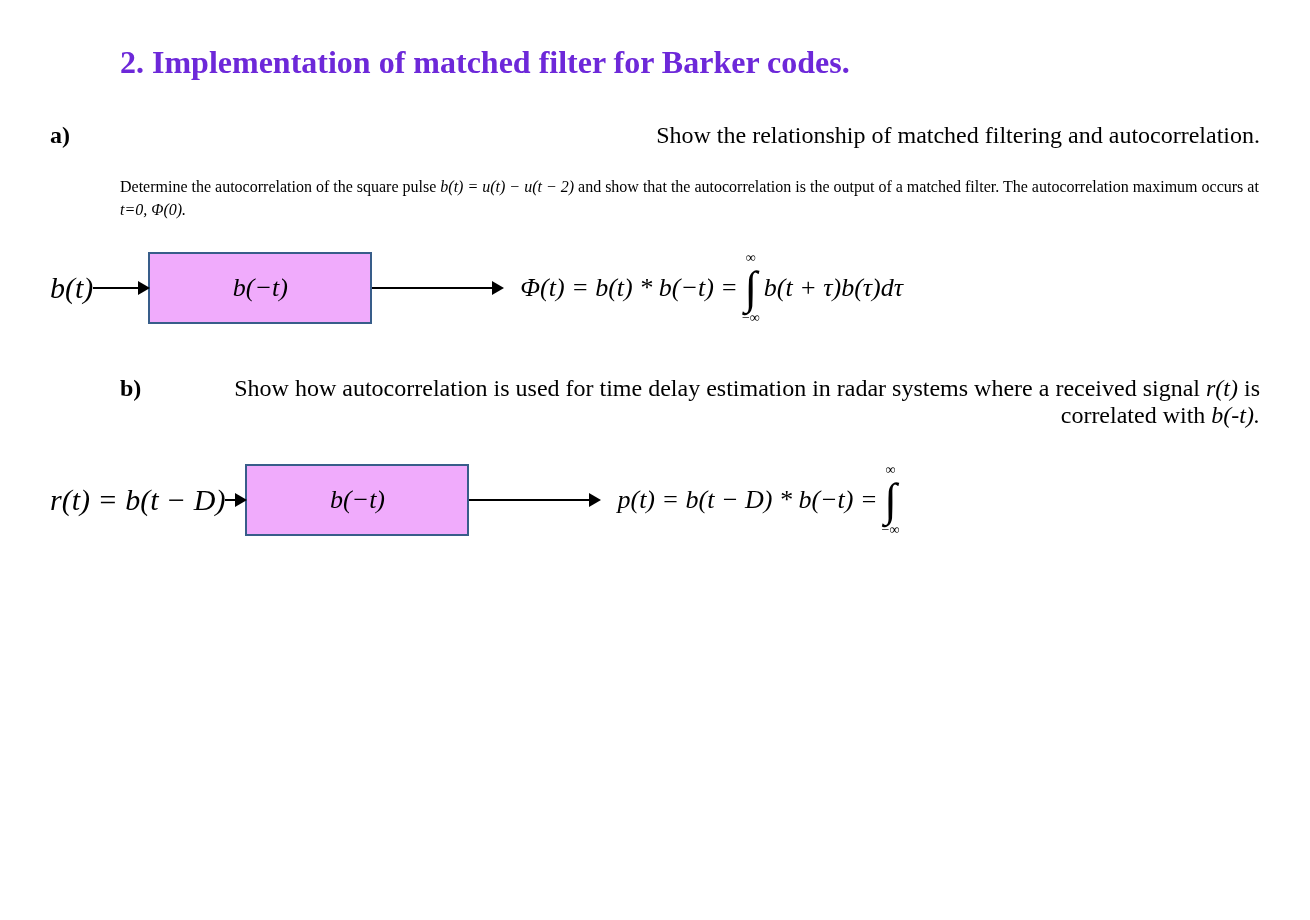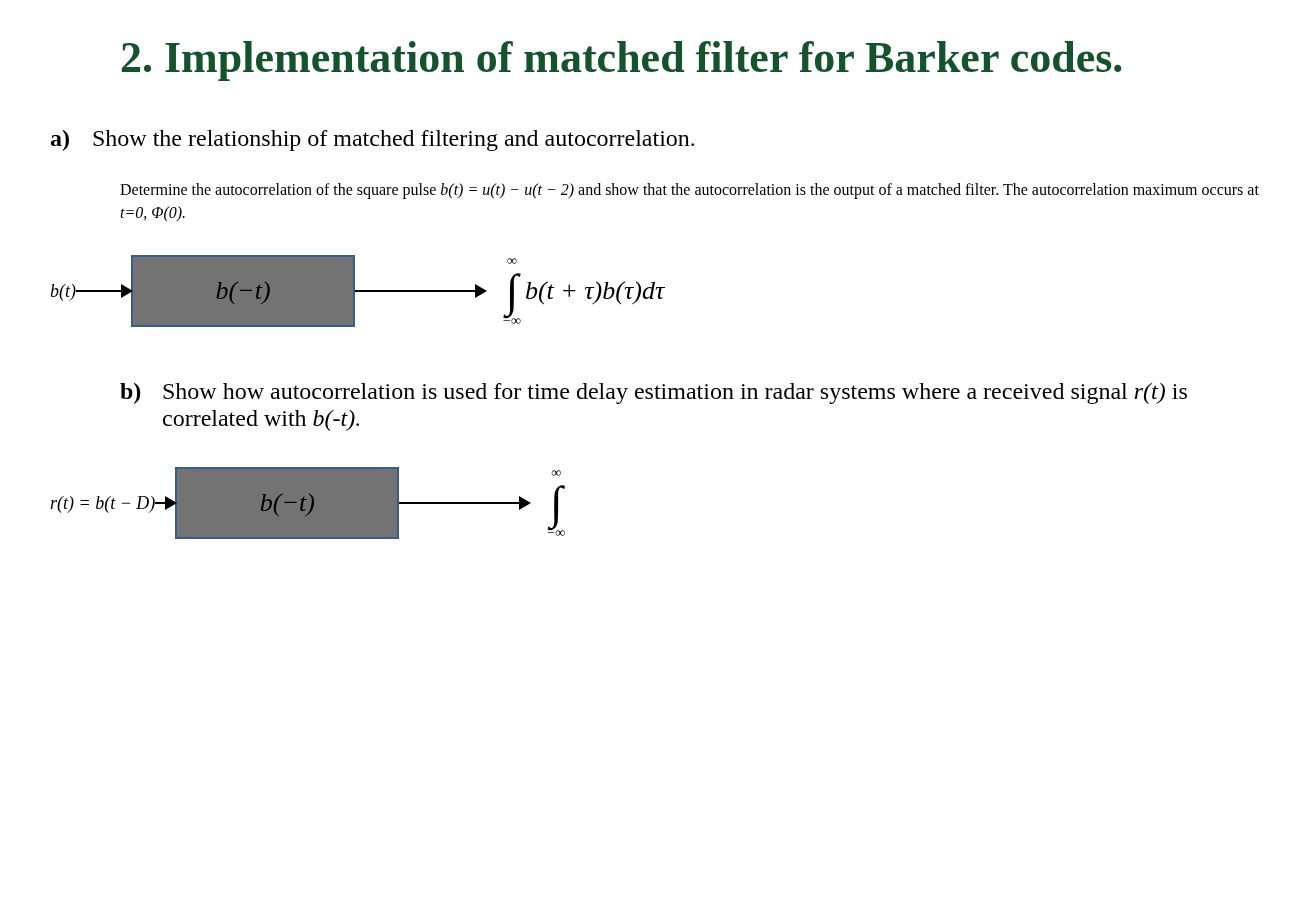--- a/index.html
+++ b/index.html
@@ -10,54 +10,55 @@
     height: 920px;
     font-family: "Times New Roman", Times, serif;
     color: #000000;
   }
   .page {
     box-sizing: border-box;
     width: 1310px;
     padding: 30px 50px 40px 50px;
   }
   .title {
-    color: #14532d;
+    color: #6d28d9;
     font-weight: bold;
-    font-size: 44px;
+    font-size: 32px;
     line-height: 1.25;
-    margin: 0 0 40px 70px;
+    margin: 12px 0 40px 70px;
   }
   .item-row {
     display: flex;
     align-items: flex-start;
     gap: 14px;
     font-size: 24px;
     margin-bottom: 26px;
   }
   .item-marker {
     font-weight: bold;
     min-width: 28px;
   }
   .item-body {
     flex: 1;
+    text-align: right;
   }
   .para {
     font-size: 16px;
     line-height: 1.45;
     margin: 0 0 20px 70px;
   }
   .ital { font-style: italic; }
   .diagram {
     display: flex;
     align-items: center;
     gap: 0;
     margin: 30px 0 50px 0;
   }
   .sig-label {
-    font-size: 18px;
+    font-size: 30px;
     font-style: italic;
     white-space: nowrap;
   }
   .arrow {
     display: inline-block;
     position: relative;
     height: 2px;
     background: #000;
   }
   .arrow::after {
@@ -65,21 +66,21 @@
     position: absolute;
     right: -2px;
     top: -6px;
     border-left: 12px solid #000;
     border-top: 7px solid transparent;
     border-bottom: 7px solid transparent;
   }
   .arrow.short { width: 55px; }
   .arrow.long  { width: 130px; }
   .block {
-    background: #737373;
+    background: #f0abfc;
     border: 2px solid #385d8a;
     color: #000;
     font-size: 26px;
     font-style: italic;
     width: 220px;
     height: 68px;
     display: flex;
     align-items: center;
     justify-content: center;
   }
@@ -126,20 +127,21 @@
     <span>Determine the autocorrelation of the square pulse </span><span class="ital nowrap">b(t) = u(t) − u(t − 2)</span><span> and show that the autocorrelation is the output of a matched filter. The autocorrelation maximum occurs at </span><span class="ital nowrap">t=0, Φ(0).</span>
   </p>
 
   <div class="diagram">
     <span class="sig-label">b(t)</span>
     <span class="arrow short"></span>
     <div class="block">b(−t)</div>
     <span class="arrow long"></span>
     <span style="width:18px;"></span>
     <span class="eqn">
+      <span>Φ(t) = b(t) * b(−t) =</span>
       <span class="intwrap">
         <span class="intcol">
           <span class="ul">∞</span>
           <span class="isym">∫</span>
           <span class="ll">−∞</span>
         </span>
         <span>b(t + τ)b(τ)dτ</span>
       </span>
     </span>
   </div>
@@ -151,20 +153,21 @@
     </div>
   </div>
 
   <div class="diagram" style="margin-top:34px;">
     <span class="sig-label">r(t) = b(t − D)</span>
     <span class="arrow" style="width:20px;"></span>
     <div class="block">b(−t)</div>
     <span class="arrow long"></span>
     <span style="width:18px;"></span>
     <span class="eqn">
+      <span>p(t) = b(t − D) * b(−t) =</span>
       <span class="intwrap">
         <span class="intcol">
           <span class="ul">∞</span>
           <span class="isym">∫</span>
           <span class="ll">−∞</span>
         </span>
       </span>
     </span>
   </div>
 

